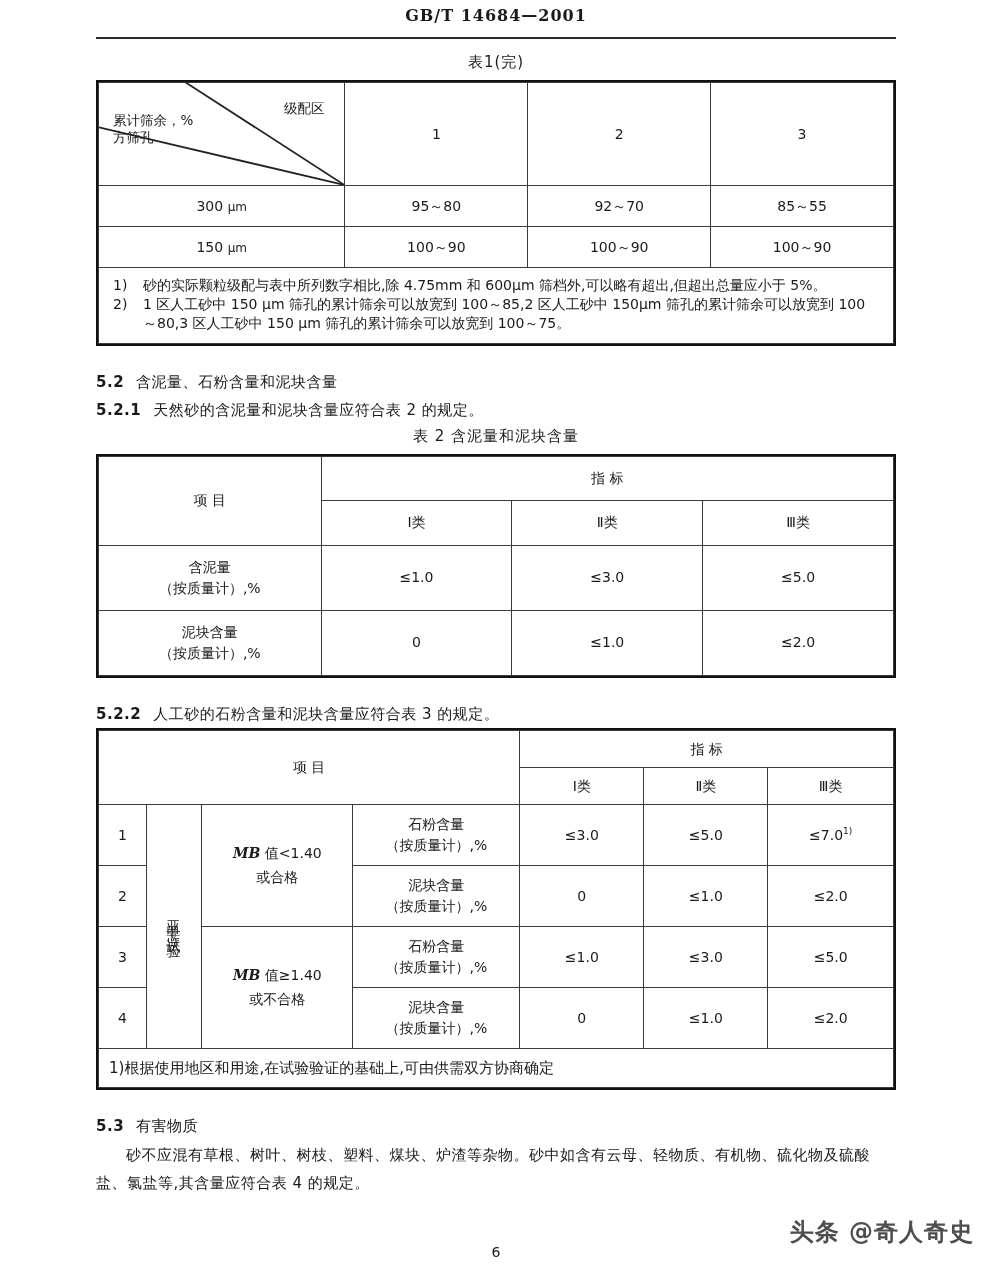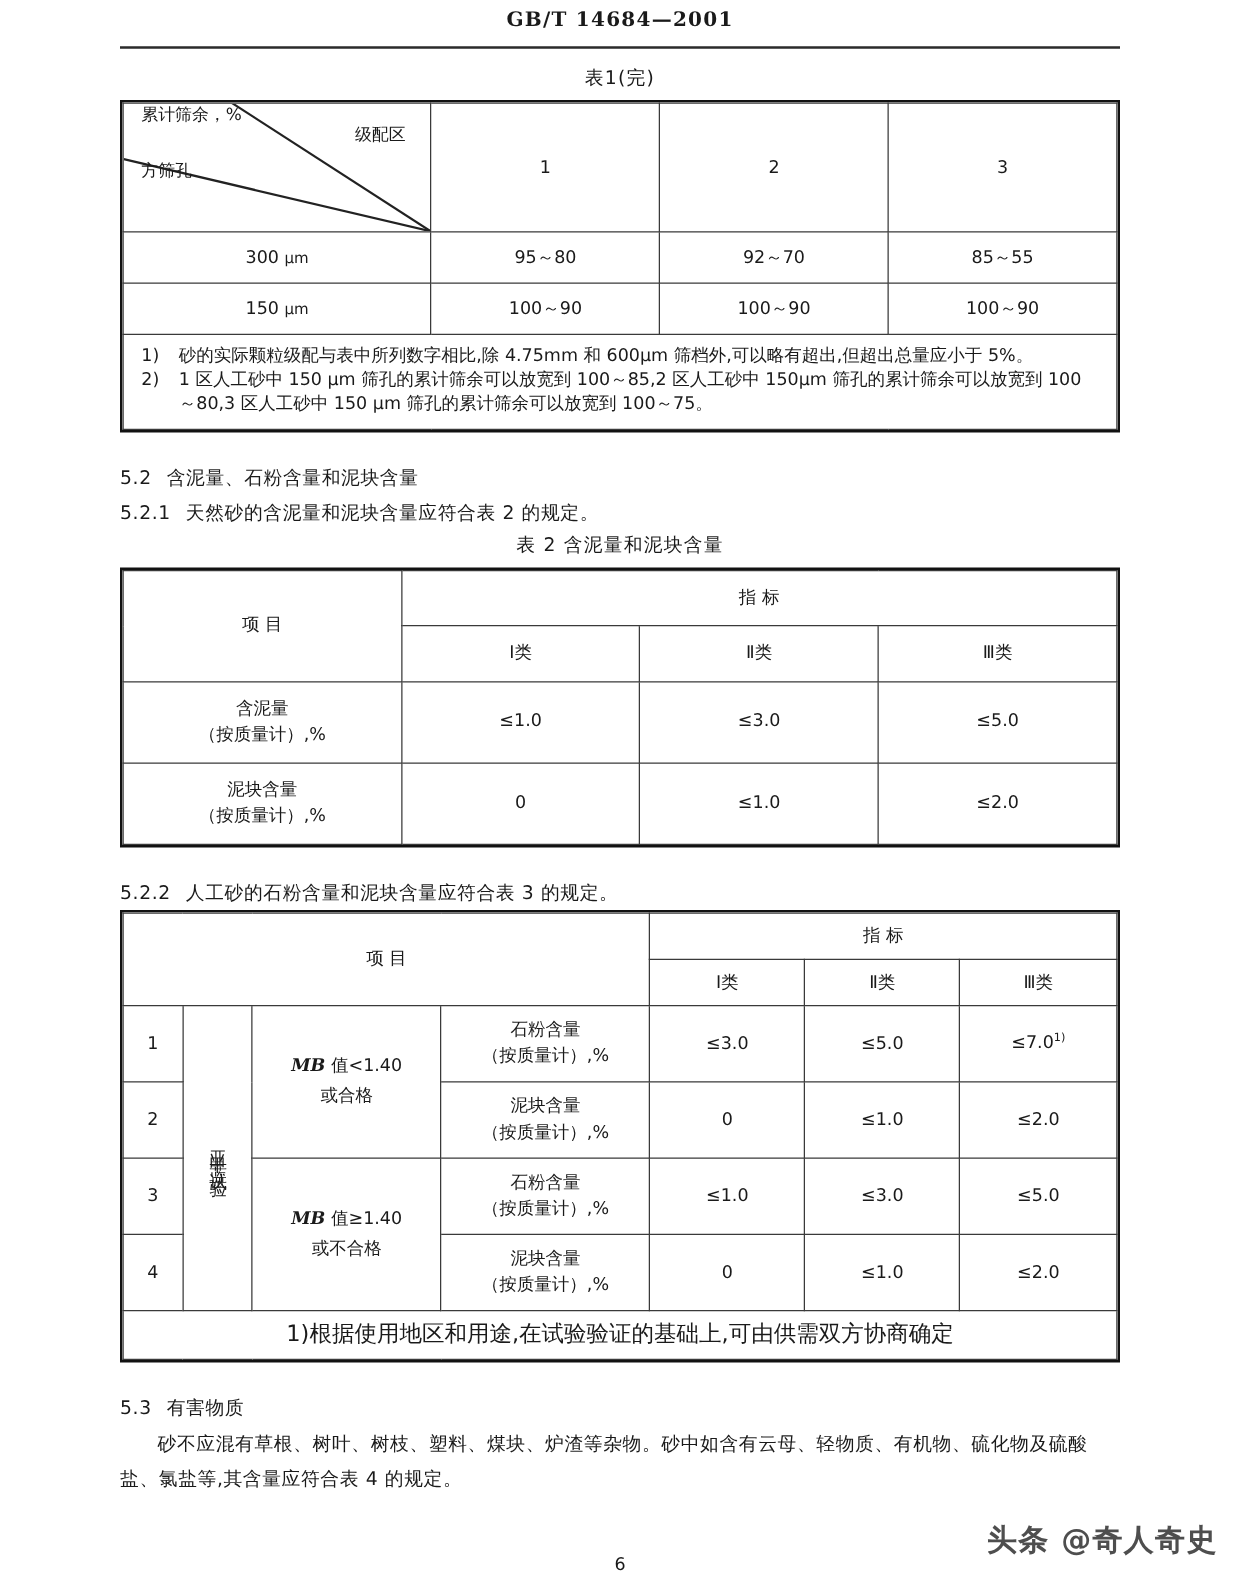--- a/index.html
+++ b/index.html
@@ -85,21 +85,21 @@
   .corner-cell svg {
     position: absolute;
     left: 0; top: 0;
     width: 100%; height: 100%;
   }
   .corner-lbl {
     position: absolute;
     font-size: 13.5px;
     white-space: nowrap;
   }
-  .corner-lbl.a { left: 14px;  top: 0; }   
+  .corner-lbl.a { left: 14px;  top: 28px; }   
   .corner-lbl.b { right: 20px; top: 16px; }   
   .corner-lbl.c { left: 14px;  top: 45px; }   
 
   .t1-zone { height: 92px; font-size: 14px; }
   .t1-row td { height: 30px; }
   .unit { font-size: 12px; }
 
   .notes-cell {
     text-align: left !important;
     padding: 8px 14px 10px 14px !important;
@@ -110,21 +110,21 @@
   .note-idx { width: 30px; flex: 0 0 30px; }
   .note-body { flex: 1 1 auto; }
 
   
   .sec {
     margin: 0;
     font-size: 15px;
     line-height: 1.9;
     letter-spacing: 0.5px;
   }
-  .sec .num { font-weight: normal; margin-right: 12px; }
+  .sec .num { font-weight: bold; margin-right: 12px; }
   .sec-gap-top { margin-top: 22px; }
   .para {
     font-size: 15px;
     line-height: 1.9;
     text-indent: 2em;
     margin: 0;
     letter-spacing: 0.5px;
   }
 
   
@@ -145,22 +145,22 @@
     text-orientation: upright;
     letter-spacing: 6px;
     font-size: 14px;
     display: inline-block;
     line-height: 1;
   }
   .t3 .two-line { line-height: 1.5; }
   .t3 .mb-cell { font-size: 14px; line-height: 1.7; }
   .t3 .data-row td { height: 50px; }
   .t3 .foot-cell {
-    text-align: center;
-    font-size: 18px;
+    text-align: left;
+    font-size: 15px;
     padding: 6px 10px !important;
   }
   .mbi { font-style: italic; font-weight: bold; font-family: "DejaVu Serif","Liberation Serif",serif; }
   sup.note-ref { font-size: 9px; vertical-align: super; }
 
   
   .page-number {
     position: absolute;
     left: 0; right: 0;
     bottom: 14px;

